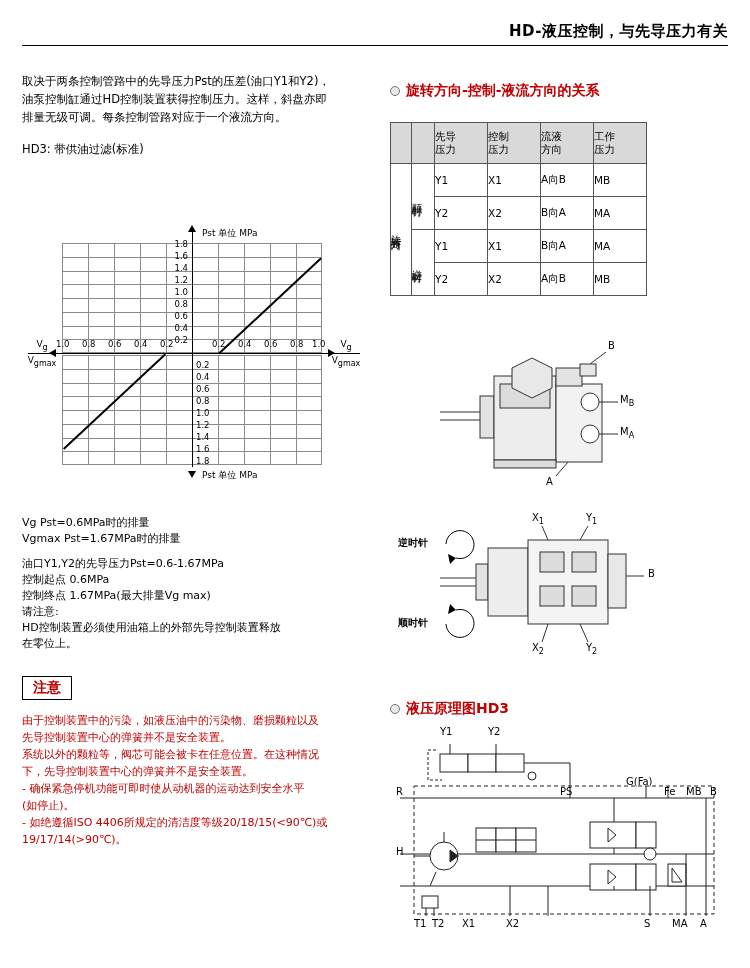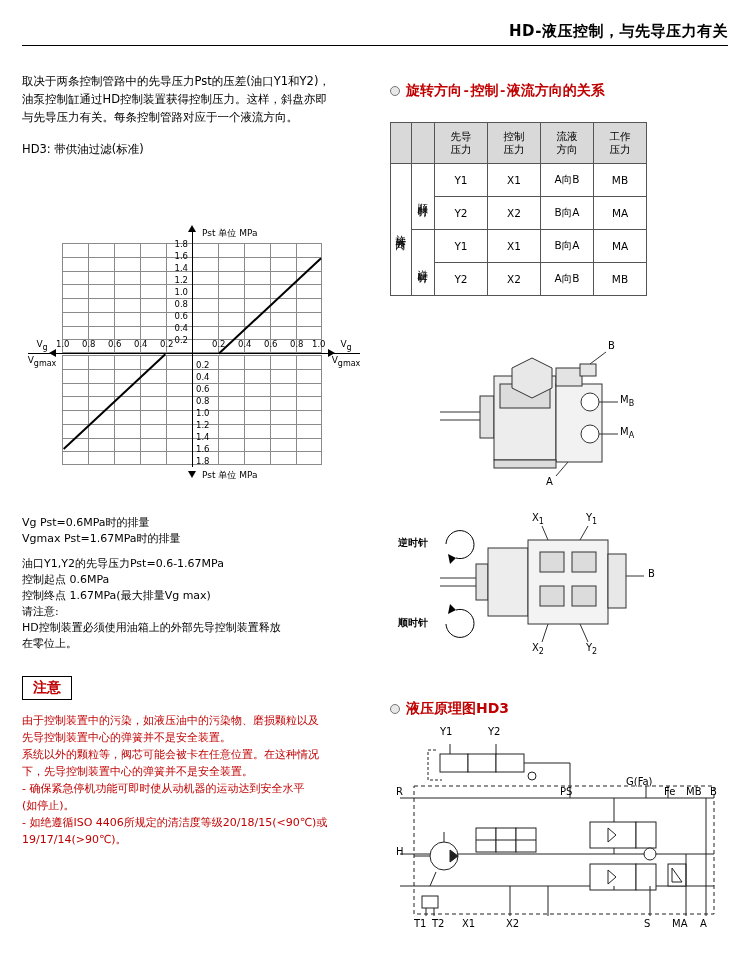--- a/index.html
+++ b/index.html
@@ -89,21 +89,21 @@
   .sec-title{position:absolute;font-size:14px;font-weight:bold;color:#c00000;}
   .sec-bullet{
     display:inline-block;width:8px;height:8px;border:1px solid #777;border-radius:50%;
     margin-right:6px;vertical-align:middle;background:#e8e8e8;
   }
 
   
   .tbl-wrap{position:absolute;left:390px;top:122px;}
   table.rot{border-collapse:collapse;font-size:10.5px;}
   table.rot td,table.rot th{
-    border:1px solid #555;text-align:center;vertical-align:middle;
+    border:1px solid #555;text-align:left;vertical-align:middle;
     padding:0;height:32px;
   }
   table.rot thead th{background:#d9d9d9;font-weight:normal;height:40px;}
   .th-txt{line-height:13px;}
   .vtxt{writing-mode:vertical-rl;text-orientation:upright;letter-spacing:2px;line-height:1;}
   .col-w{width:52px;}
 
   
   .draw{position:absolute;}
   .lbl{position:absolute;font-size:10px;}
@@ -118,21 +118,21 @@
 
   <div class="header">
     <div class="header-title">HD-液压控制，与先导压力有关</div>
     <div class="header-rule"></div>
   </div>
 
   <div class="left-col">
     <div class="para">
       <span class="ind">取决于两条控制管路中的先导压力Pst的压差(油口Y1和Y2)，</span>
       <span class="ind">油泵控制缸通过HD控制装置获得控制压力。这样，斜盘亦即</span>
-      <span class="ind">与先导压力有关。每条控制管路对应于一个液流方向。</span>
+      <span class="ind">排量无级可调。每条控制管路对应于一个液流方向。</span>
     </div>
     <div class="hd3line">HD3:  带供油过滤(标准)</div>
   </div>
 
   <div class="chart-wrap">
     <div class="chart-box">
 
       <div class="grid-top"></div>
       <div class="grid-bot"></div>
 
@@ -210,21 +210,21 @@
     <div>由于控制装置中的污染，如液压油中的污染物、磨损颗粒以及</div>
     <div>先导控制装置中心的弹簧并不是安全装置。</div>
     <div>系统以外的颗粒等，阀芯可能会被卡在任意位置。在这种情况</div>
     <div>下，先导控制装置中心的弹簧并不是安全装置。</div>
     <div>- 确保紧急停机功能可即时使从动机器的运动达到安全水平</div>
     <div>  (如停止)。</div>
     <div>- 如绝遵循ISO 4406所规定的清洁度等级20/18/15(&lt;90℃)或</div>
     <div>  19/17/14(&gt;90℃)。</div>
   </div>
 
-  <div class="sec-title" style="left:390px;top:82px;font-family:Liberation Mono, monospace;">
+  <div class="sec-title" style="left:390px;top:82px;">
     <span class="sec-bullet"></span><span>旋转方向-控制-液流方向的关系</span>
   </div>
 
   <div class="tbl-wrap">
     <table class="rot">
       <thead>
         <tr>
           <th style="width:20px;border:1px solid #555;background:#d9d9d9;"></th>
           <th style="width:22px;border:1px solid #555;background:#d9d9d9;"></th>
           <th class="col-w">

